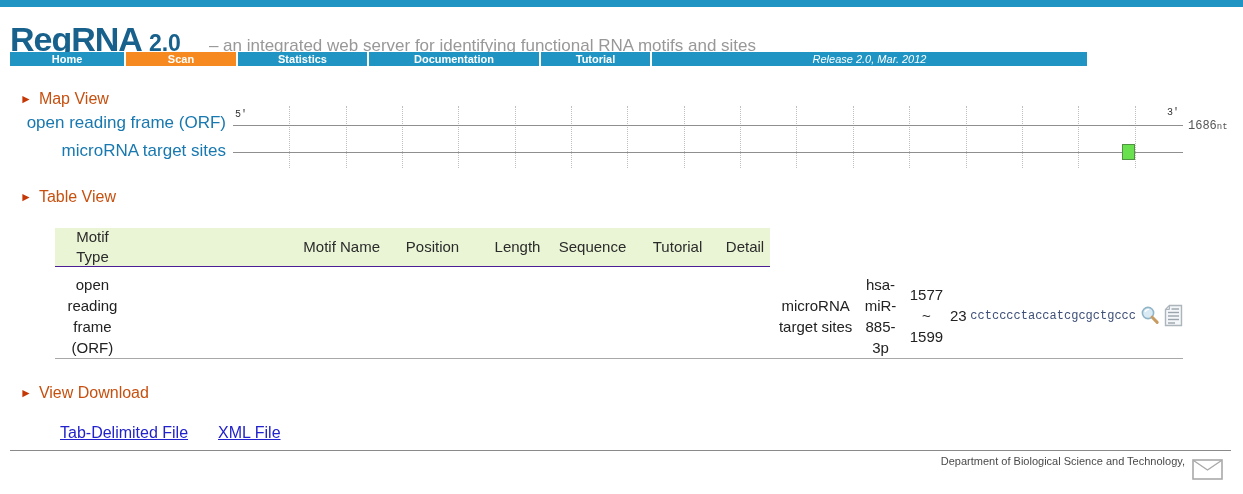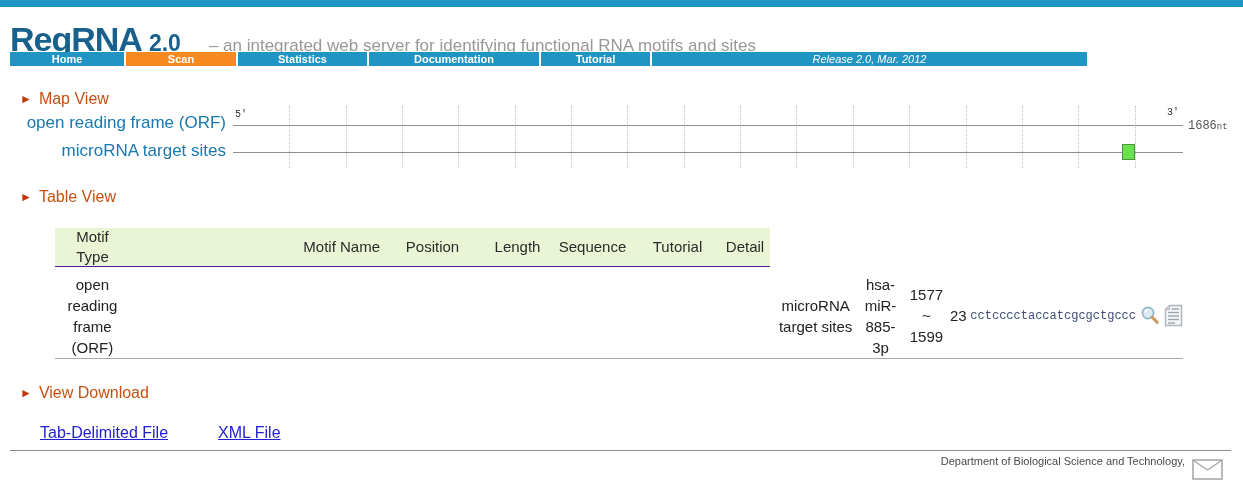--- a/index.html
+++ b/index.html
@@ -172,21 +172,21 @@
         <line x1="4" y1="15.5" x2="15" y2="15.5" stroke="#9AA4AD" stroke-width="1.4"></line>
         <line x1="4" y1="19" x2="11" y2="19" stroke="#9AA4AD" stroke-width="1.4"></line>
       </svg>
     </div>
   </div>
 
   <div class="abs section-title" style="top:384px">
     <span class="arrow">►</span>
     <span>View Download</span>
   </div>
-  <a class="dl-link" style="left:40px">Tab-Delimited File</a>
+  <a class="dl-link" style="left:60px">Tab-Delimited File</a>
   <a class="dl-link" style="left:218px">XML File</a>
 
   <div class="abs hr"></div>
   <div class="abs footer-text">
     <div>Department of Biological Science and Technology,</div>
   </div>
   <div class="abs envelope">
     <svg width="31" height="21" viewBox="0 0 31 21">
       <rect x="1" y="1" width="29" height="19" fill="#ffffff" stroke="#A9A9A9" stroke-width="1.6"></rect>
       <path d="M1.5 1.5 L15.5 11 L29.5 1.5" fill="none" stroke="#A9A9A9" stroke-width="1.4"></path>

